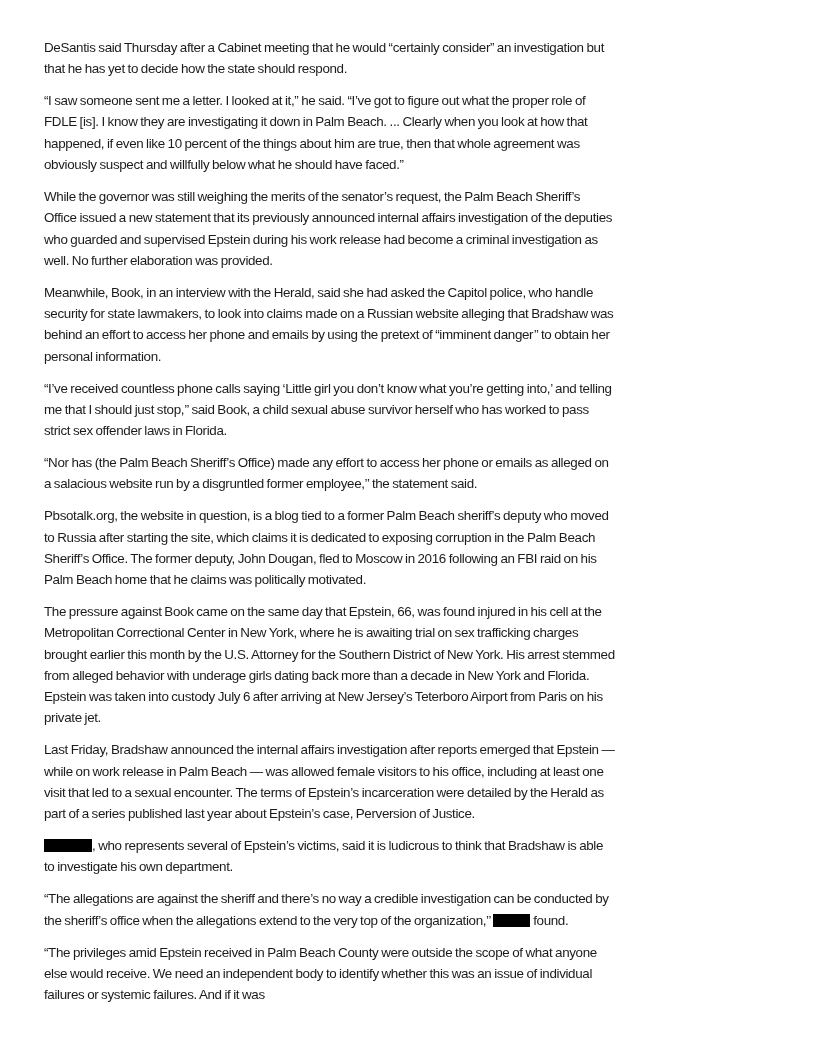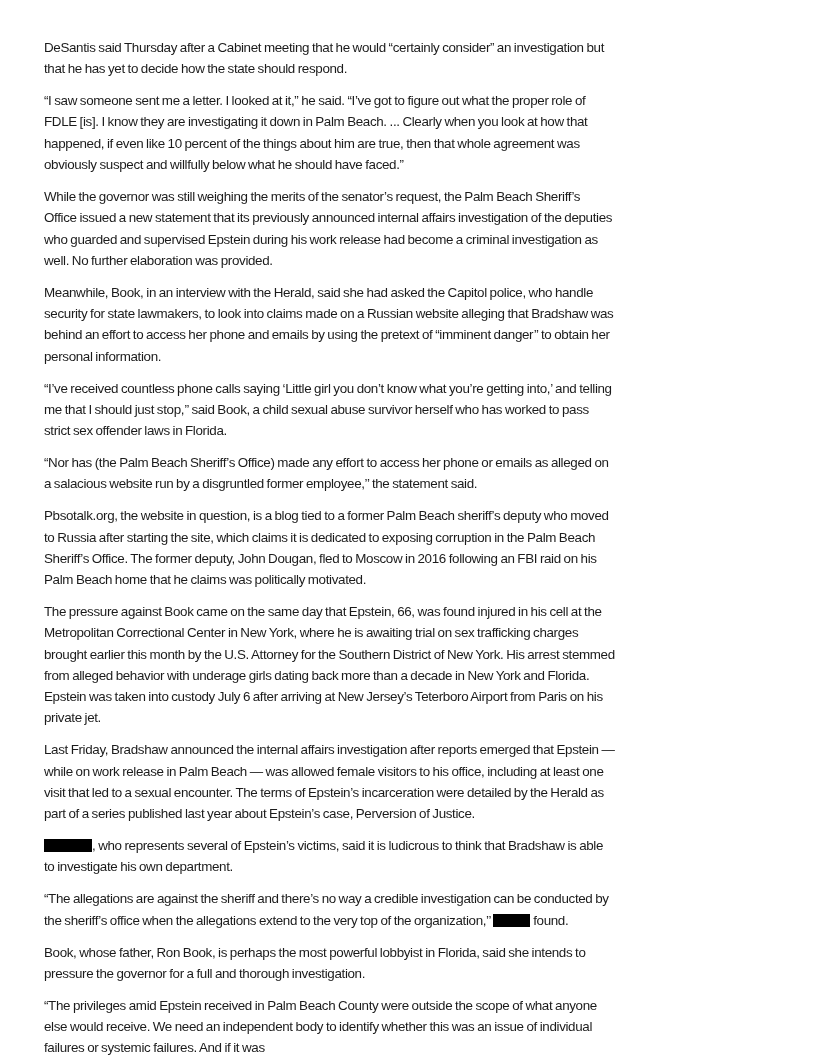--- a/index.html
+++ b/index.html
@@ -38,16 +38,15 @@
       <p class="para"><span>“I saw someone sent me a letter. I looked at it,” he said. “I’ve got to figure out what the proper role of FDLE [is]. I know they are investigating it down in Palm Beach. ... Clearly when you look at how that happened, if even like 10 percent of the things about him are true, then that whole agreement was obviously suspect and willfully below what he should have faced.”</span></p>
       <p class="para"><span>While the governor was still weighing the merits of the senator’s request, the Palm Beach Sheriff’s Office issued a new statement that its previously announced internal affairs investigation of the deputies who guarded and supervised Epstein during his work release had become a criminal investigation as well. No further elaboration was provided.</span></p>
       <p class="para"><span>Meanwhile, Book, in an interview with the Herald, said she had asked the Capitol police, who handle security for state lawmakers, to look into claims made on a Russian website alleging that Bradshaw was behind an effort to access her phone and emails by using the pretext of “imminent danger’’ to obtain her personal information.</span></p>
       <p class="para"><span>“I’ve received countless phone calls saying ‘Little girl you don’t know what you’re getting into,’ and telling me that I should just stop,’’ said Book, a child sexual abuse survivor herself who has worked to pass strict sex offender laws in Florida.</span></p>
       <p class="para"><span>“Nor has (the Palm Beach Sheriff’s Office) made any effort to access her phone or emails as alleged on a salacious website run by a disgruntled former employee,’’ the statement said.</span></p>
       <p class="para"><span>Pbsotalk.org, the website in question, is a blog tied to a former Palm Beach sheriff’s deputy who moved to Russia after starting the site, which claims it is dedicated to exposing corruption in the Palm Beach Sheriff’s Office. The former deputy, John Dougan, fled to Moscow in 2016 following an FBI raid on his Palm Beach home that he claims was politically motivated.</span></p>
       <p class="para"><span>The pressure against Book came on the same day that Epstein, 66, was found injured in his cell at the Metropolitan Correctional Center in New York, where he is awaiting trial on sex trafficking charges brought earlier this month by the U.S. Attorney for the Southern District of New York. His arrest stemmed from alleged behavior with underage girls dating back more than a decade in New York and Florida. Epstein was taken into custody July 6 after arriving at New Jersey’s Teterboro Airport from Paris on his private jet.</span></p>
       <p class="para"><span>Last Friday, Bradshaw announced the internal affairs investigation after reports emerged that Epstein — while on work release in Palm Beach — was allowed female visitors to his office, including at least one visit that led to a sexual encounter. The terms of Epstein’s incarceration were detailed by the Herald as part of a series published last year about Epstein’s case, Perversion of Justice.</span></p>
       <p class="para"><span class="redaction" style="width: 48px;"></span><span>, who represents several of Epstein’s victims, said it is ludicrous to think that Bradshaw is able to investigate his own department.</span></p>
       <p class="para"><span>“The allegations are against the sheriff and there’s no way a credible investigation can be conducted by the sheriff’s office when the allegations extend to the very top of the organization,’’ </span><span class="redaction" style="width: 37px;"></span><span> found.</span></p>
-      <p class="para"><span>Book, whose father, Ron Book, is perhaps the most powerful lobbyist in Florida, said she intends to pressure the governor for a full and thorough investigation.</span></p>
       <p class="para"><span>“The privileges amid Epstein received in Palm Beach County were outside the scope of what anyone else would receive. We need an independent body to identify whether this was an issue of individual failures or systemic failures. And if it was</span></p>
     </article>
 </main>
 
 </body></html>

